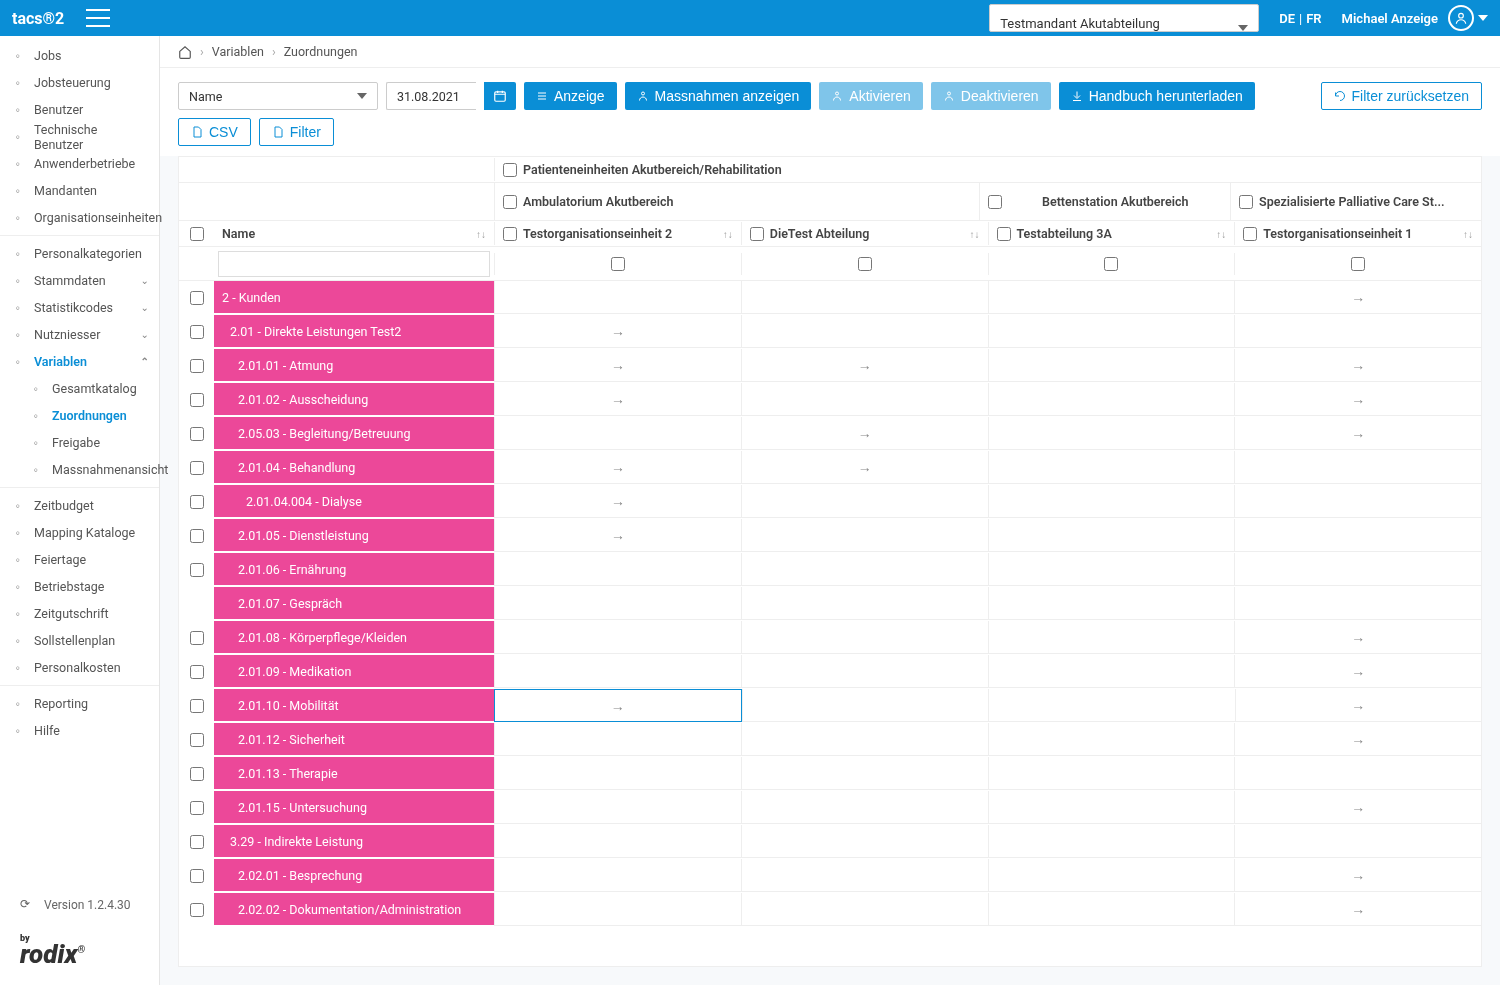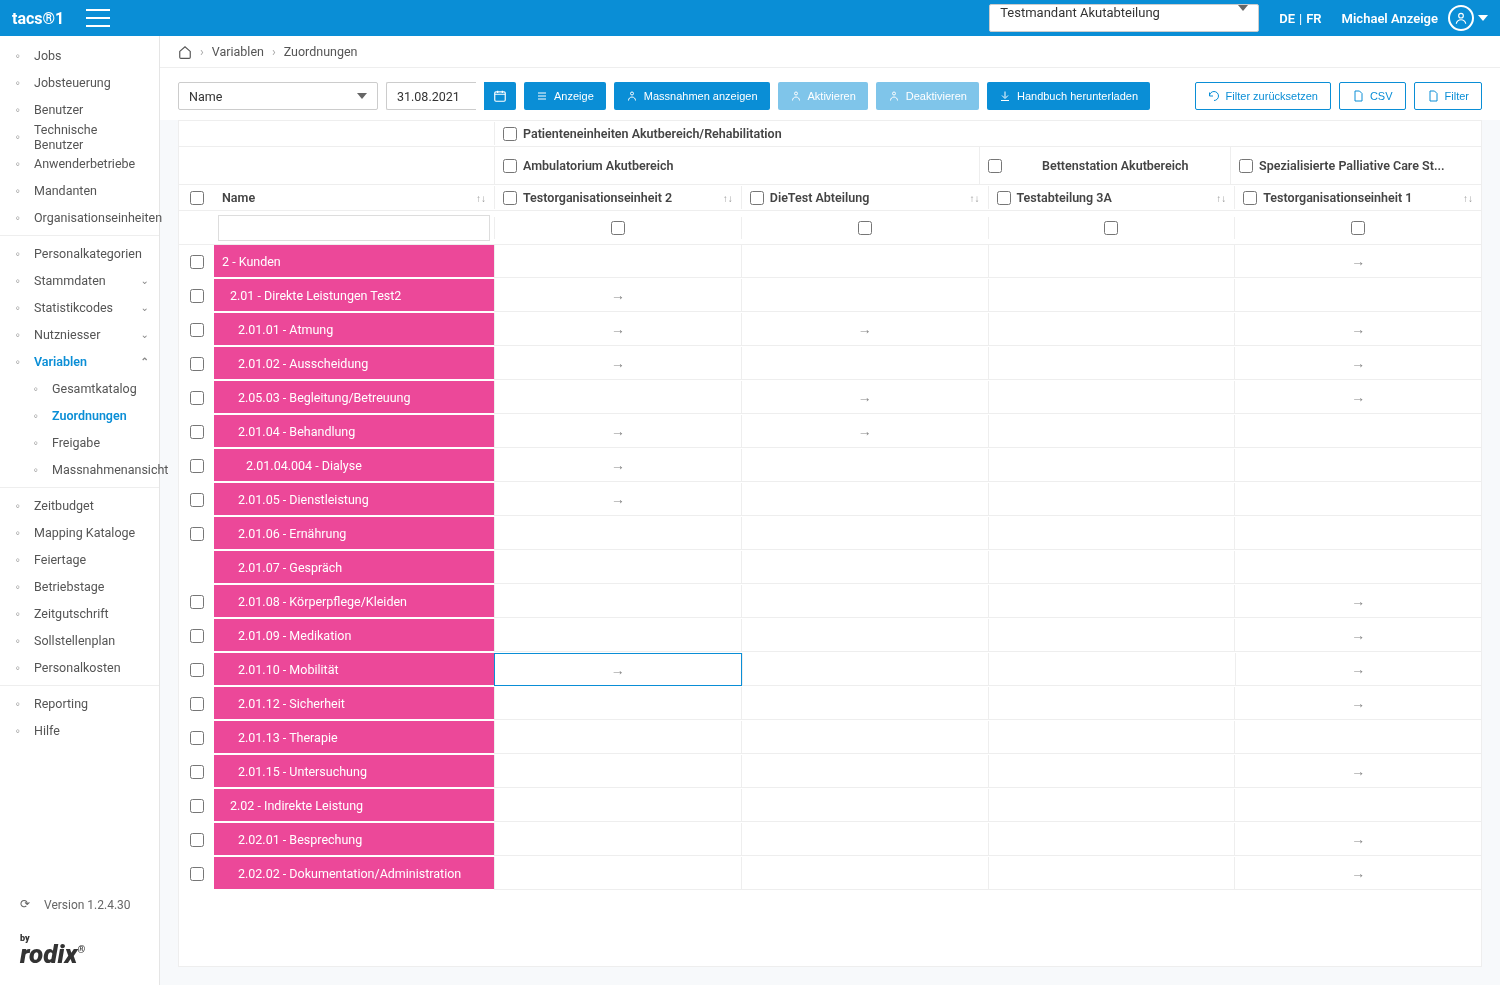--- a/index.html
+++ b/index.html
@@ -2,21 +2,21 @@
 <html><head>
 <meta charset="utf-8">
 <style>
 * { box-sizing: border-box; margin: 0; padding: 0; }
 body { font-family: -apple-system, Segoe UI, Roboto, Arial, sans-serif; font-size: 13px; color: #333; background: #fff; width: 1500px; height: 985px; overflow: hidden; }
 .topbar { background: #0a8ed6; height: 36px; display: flex; align-items: center; color: #fff; padding: 0 12px; }
 .logo { font-weight: bold; font-size: 16px; margin-right: 16px; cursor: pointer; }
 .hamburger { width: 24px; height: 18px; margin-left: 6px; cursor: pointer; display: flex; flex-direction: column; justify-content: space-between; }
 .hamburger span { height: 2px; background: #fff; display: block; }
 .topbar-spacer { flex: 1; }
-.tenant-select { background: #fff; border: 1px solid #ccc; border-radius: 2px; height: 28px; width: 270px; display: flex; align-items: flex-start; padding: 0 10px; color: #333; margin-right: 20px; cursor: pointer; justify-content: space-between; }
+.tenant-select { background: #fff; border: 1px solid #ccc; border-radius: 2px; height: 28px; width: 270px; display: flex; align-items: flex-end; padding: 0 10px; color: #333; margin-right: 20px; cursor: pointer; justify-content: space-between; }
 .chevron-down { width: 10px; height: 6px; }
 .lang { margin-right: 20px; font-weight: 600; }
 .lang span { cursor: pointer; }
 .lang .sep { margin: 0 4px; font-weight: normal; }
 .user { display: flex; align-items: center; cursor: pointer; font-weight: 600; }
 .avatar { width: 26px; height: 26px; border: 2px solid #fff; border-radius: 50%; margin-left: 10px; display: flex; align-items: center; justify-content: center; }
 .avatar svg { width: 14px; height: 14px; }
 
 .shell { display: flex; height: calc(100% - 36px); }
 .sidebar { width: 160px; border-right: 1px solid #e5e5e5; padding: 6px 0; display: flex; flex-direction: column; }
@@ -36,21 +36,21 @@
 
 .main { flex: 1; background: #f7f9fb; display: flex; flex-direction: column; }
 .breadcrumb { height: 32px; background: #fff; display: flex; align-items: center; padding: 0 18px; font-size: 12.5px; color: #555; border-bottom: 1px solid #eee; }
 .breadcrumb .home { width: 14px; height: 14px; cursor: pointer; }
 .breadcrumb .sep { margin: 0 8px; color: #aaa; }
 .breadcrumb a { cursor: pointer; }
 .toolbar { display: flex; align-items: center; padding: 14px 18px 10px; gap: 8px; flex-wrap: wrap; background: #fff; }
 .control { height: 28px; border: 1px solid #ccc; border-radius: 2px; background: #fff; display: inline-flex; align-items: center; padding: 0 10px; font-size: 12.5px; }
 .select-wide { width: 200px; justify-content: space-between; cursor: pointer; }
 .date-input { width: 90px; border-right: none; border-radius: 2px 0 0 2px; }
-.btn { height: 28px; border: none; border-radius: 2px; padding: 0 12px; font-size: 11px; display: inline-flex; align-items: center; gap: 6px; cursor: pointer; color: #fff; }
+.btn { height: 28px; border: none; border-radius: 2px; padding: 0 12px; font-size: 14px; display: inline-flex; align-items: center; gap: 6px; cursor: pointer; color: #fff; }
 .btn-cal { background: #0a8ed6; border-radius: 0 2px 2px 0; width: 32px; padding: 0; justify-content: center; }
 .btn-primary { background: #0a8ed6; }
 .btn-light { background: #7fc5ea; }
 .btn-outline { background: #fff; color: #0a8ed6; border: 1px solid #0a8ed6; }
 .toolbar-spacer { flex: 1; }
 
 .grid-wrap { flex: 1; background: #fff; overflow: auto; margin: 0 18px 18px; border: 1px solid #eee; }
 .grid-header { position: sticky; top: 0; background: #fff; z-index: 2; }
 .header-row { display: flex; border-bottom: 1px solid #eee; min-height: 26px; align-items: center; font-size: 12.5px; font-weight: 600; color: #444; }
 .col-check { width: 35px; flex-shrink: 0; display: flex; justify-content: center; align-items: center; }
@@ -73,21 +73,21 @@
 .data-row .name-cell.ind3 { padding-left: 32px; }
 .data-row .org-cell { flex: 1; min-width: 210px; border-left: 1px solid #eee; border-bottom: 1px solid #eee; display: flex; align-items: center; justify-content: center; color: #888; cursor: pointer; }
 .data-row .org-cell.selected { border: 1px solid #0a8ed6; }
 .arrow { font-size: 14px; color: #888; }
 svg { display: block; }
 </style>
 </head>
 <body>
 
 <div class="topbar">
-  <div class="logo">tacs®1</div>
+  <div class="logo">tacs®2</div>
   <div class="hamburger">
       <span></span>
       <span></span>
       <span></span>
     </div>
   <div class="topbar-spacer"></div>
   <div class="tenant-select">
     <span>Testmandant Akutabteilung</span>
     <svg class="chevron-down" viewBox="0 0 10 6">
         <path d="M0 0l5 6 5-6z" fill="#666"></path>
@@ -573,21 +573,21 @@
             <div class="org-cell"></div>
             <div class="org-cell"></div>
             <div class="org-cell">
               <span class="arrow">→</span>
             </div>
           </div>
           <div class="data-row">
             <div class="col-check">
               <input type="checkbox" style="">
             </div>
-            <div class="name-cell ind1">2.02 - Indirekte Leistung</div>
+            <div class="name-cell ind1">3.29 - Indirekte Leistung</div>
             <div class="org-cell"></div>
             <div class="org-cell"></div>
             <div class="org-cell"></div>
             <div class="org-cell"></div>
           </div>
           <div class="data-row">
             <div class="col-check">
               <input type="checkbox" style="">
             </div>
             <div class="name-cell ind2">2.02.01 - Besprechung</div>

